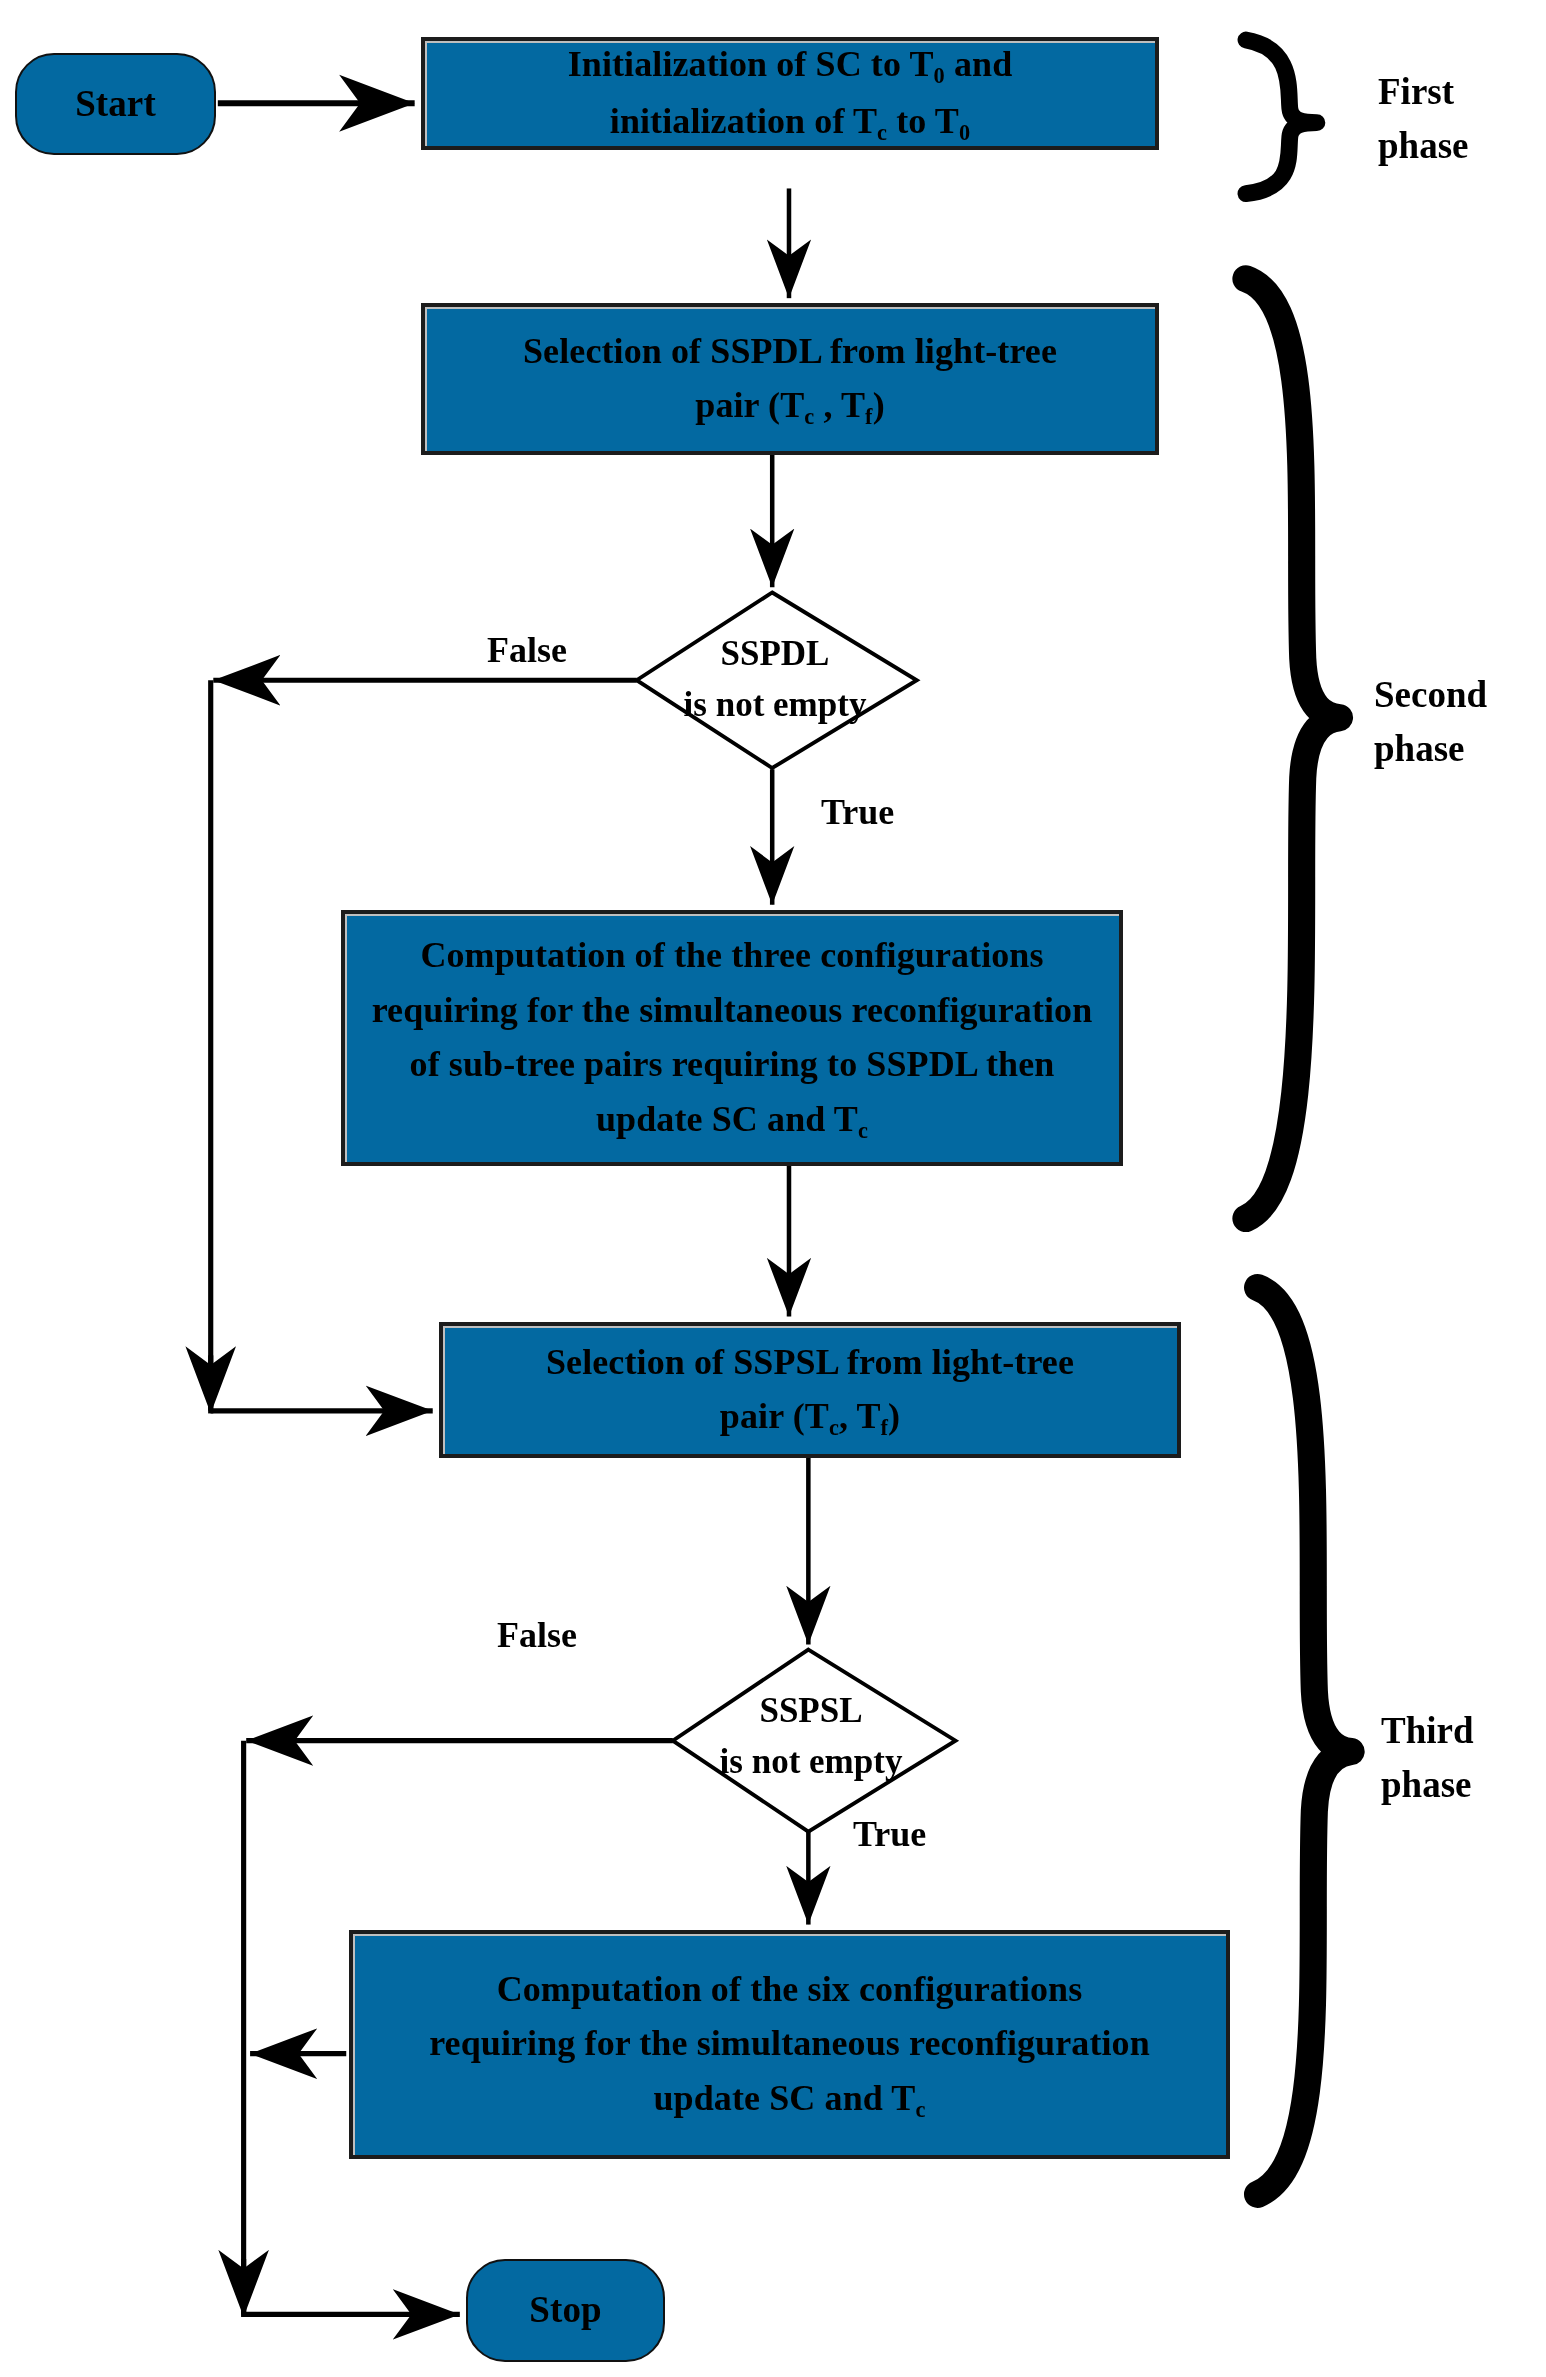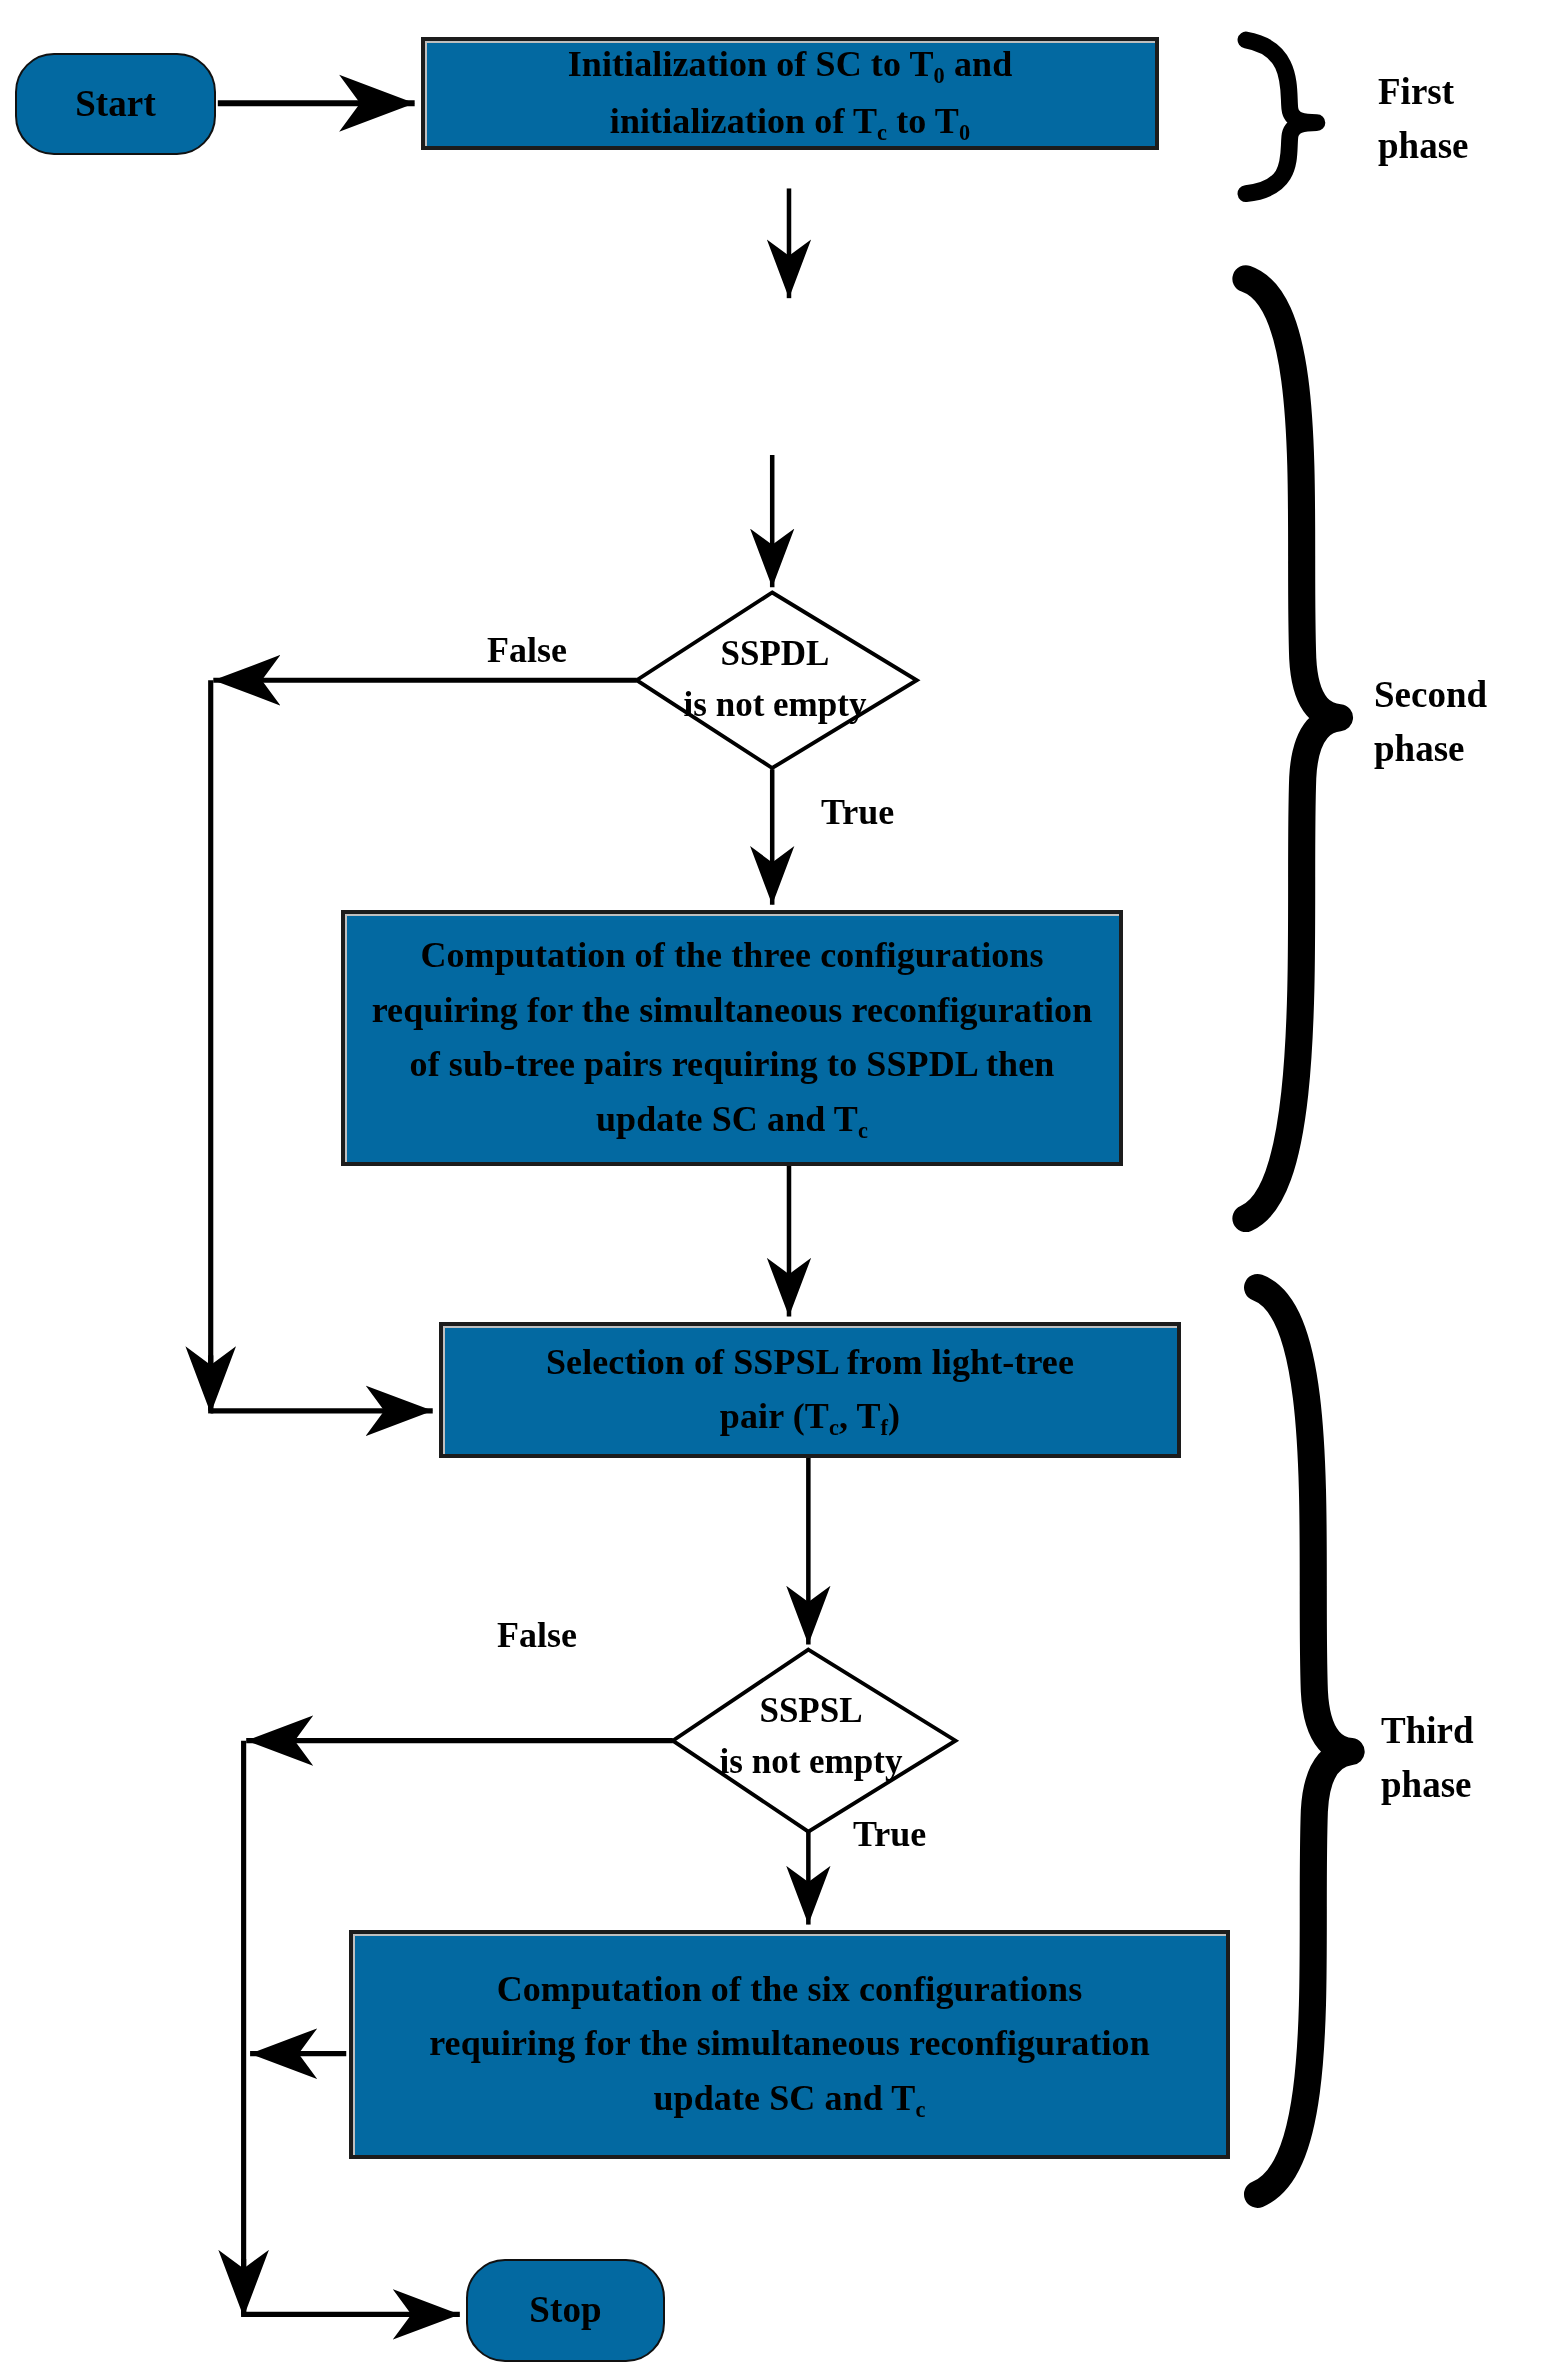--- a/index.html
+++ b/index.html
@@ -76,20 +76,28 @@
     <div class="txt t56">
       <div>
         <span>Initialization of SC to T</span><sub>0</sub><span> and</span>
       </div>
       <div>
         <span>initialization of  T</span><sub>c</sub><span> to T</span><sub>0</sub>
       </div>
     </div>
   </div>
 
+  <div class="node proc" style="left:421px;top:303px;width:738px;height:152px;">
+    <div class="txt t56">
+      <div>Selection  of SSPDL from light-tree</div>
+      <div>
+        <span>pair (T</span><sub>c</sub><span> , T</span><sub>f</sub><span>)</span>
+      </div>
+    </div>
+  </div>
 
   <svg class="layer" viewBox="0 0 2396 3683" xmlns="http://www.w3.org/2000/svg">
     <polygon points="1196,918 1420,1054 1196,1190 986,1054" fill="#fff" stroke="#000" stroke-width="6"></polygon>
     <polygon points="1252,2556 1480,2697 1252,2838 1042,2697" fill="#fff" stroke="#000" stroke-width="6"></polygon>
   </svg>
 
   <div class="lbl diamondtext t54" style="left:662px;top:629px;width:226px;">
     <div>SSPDL</div>
     <div>is not empty</div>
   </div>

